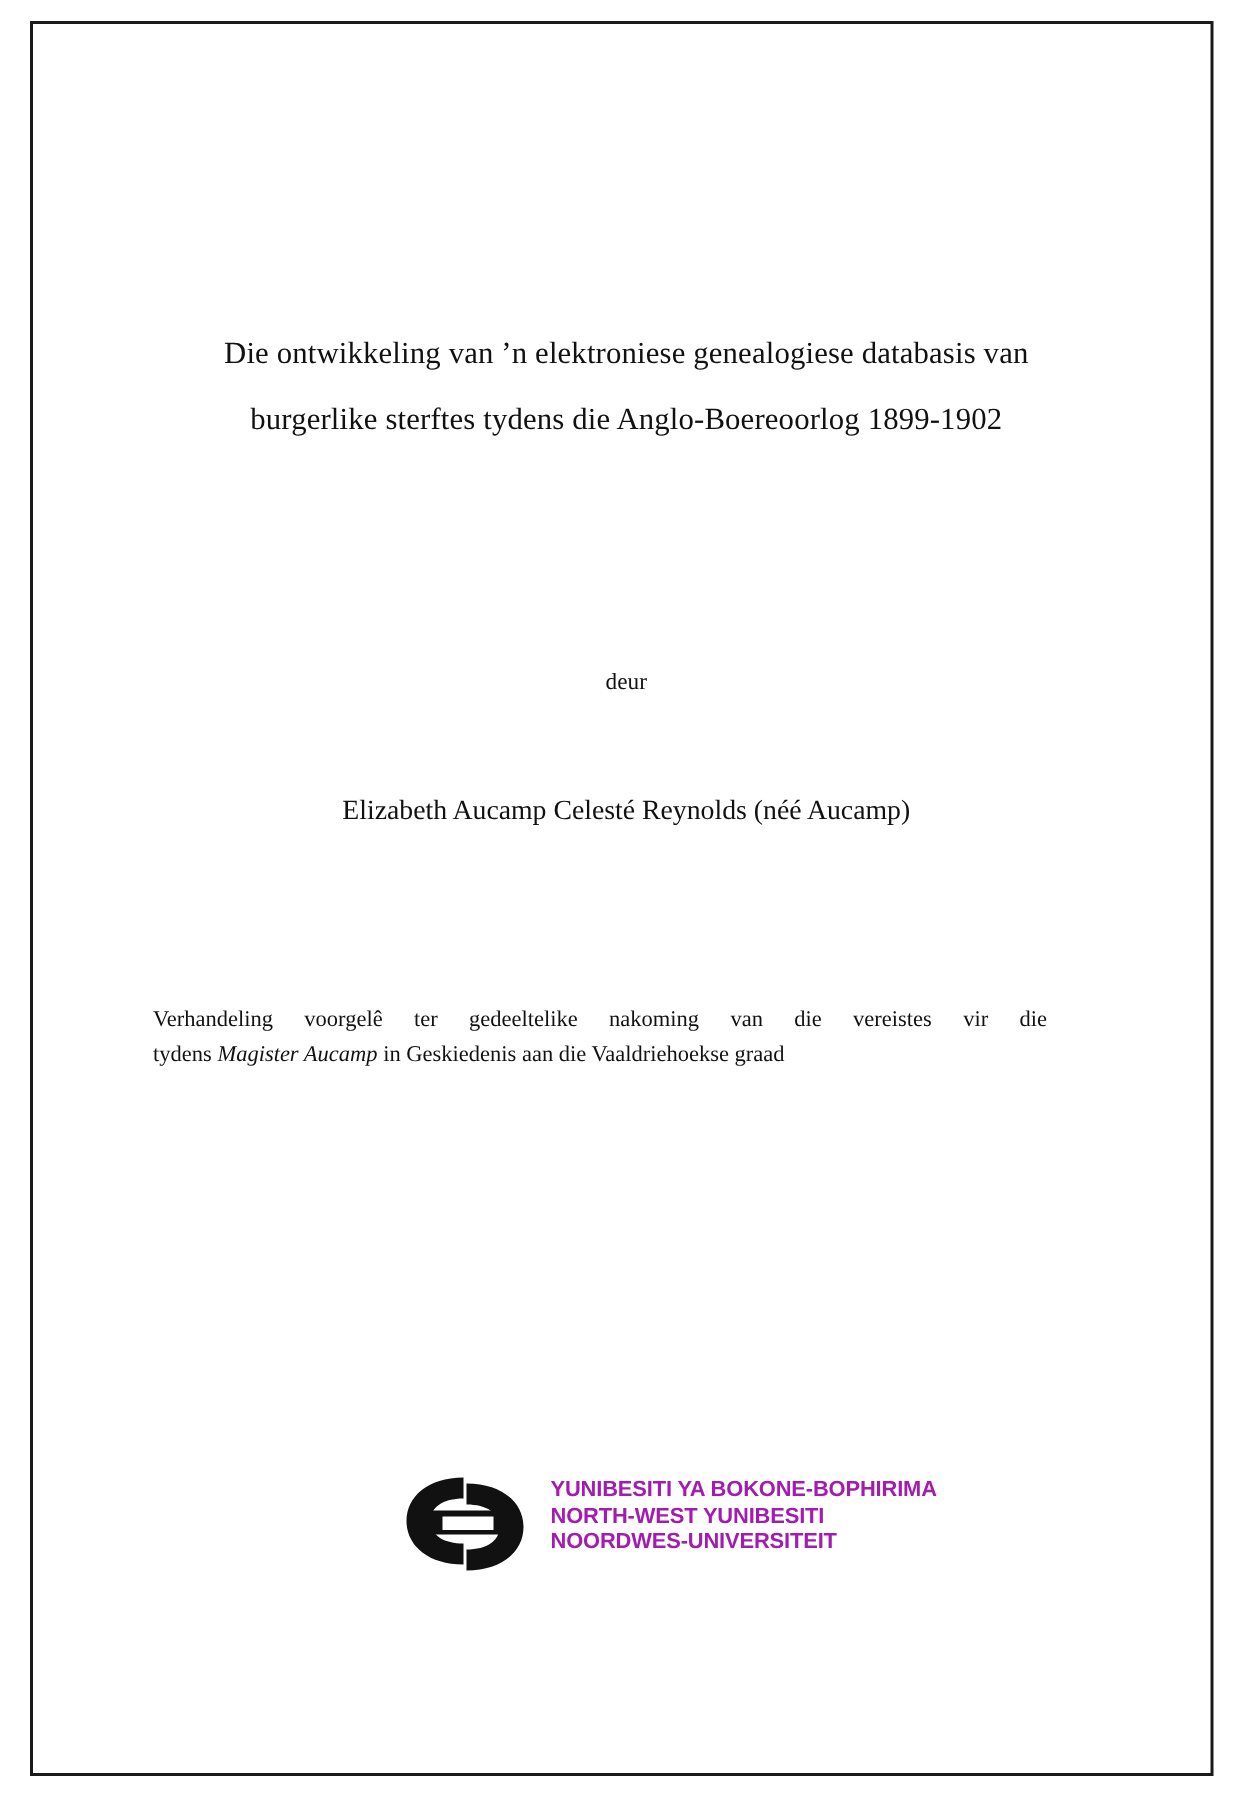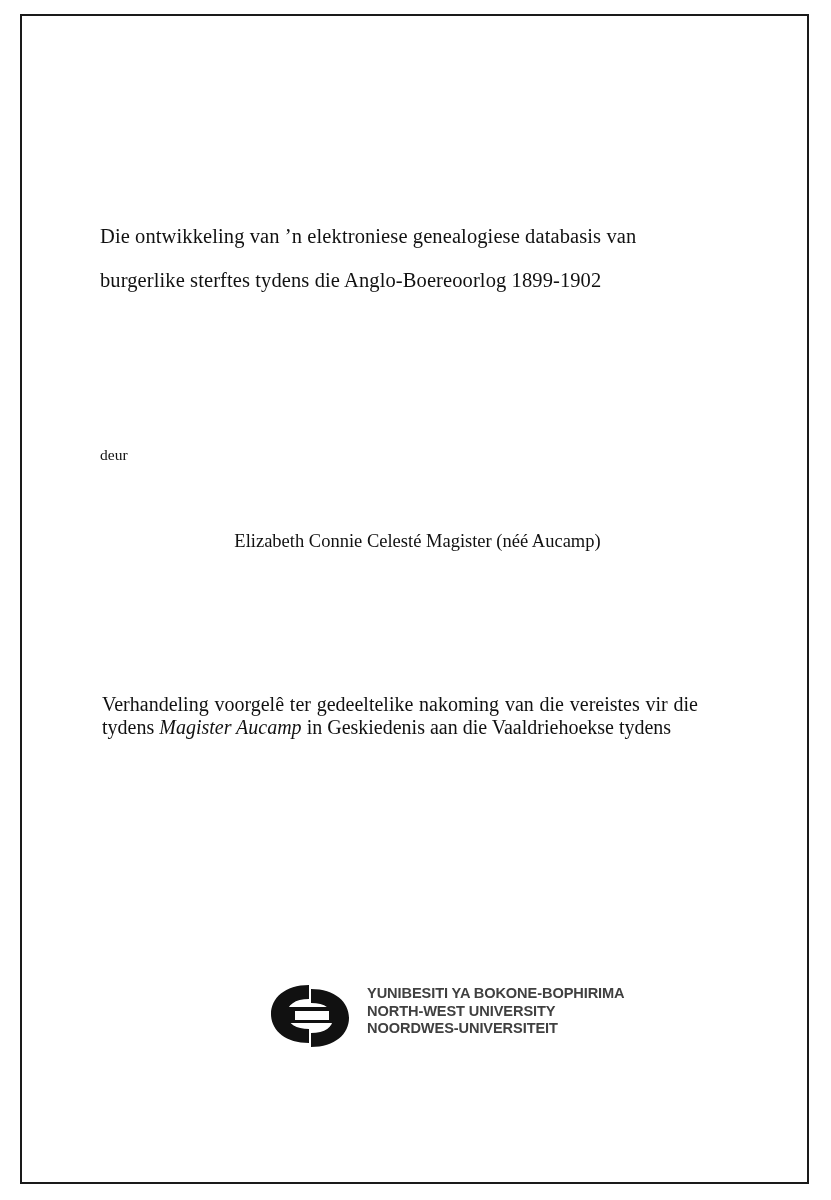--- a/index.html
+++ b/index.html
@@ -35,52 +35,53 @@
     left: 100px;
     top: 14px;
     width: 635px;
     height: 1170px;
   }
   .title-block {
     position: absolute;
     top: 200px;
     left: 0;
     width: 635px;
+    text-align: center;
     font-size: 20.5px;
     line-height: 44px;
     letter-spacing: 0.1px;
   }
   .title-line {
     display: block;
     white-space: nowrap;
   }
   .deur {
     position: absolute;
     top: 432px;
     left: 0;
     width: 635px;
+    text-align: center;
     font-size: 15.5px;
   }
   .author {
     position: absolute;
     top: 517px;
     left: 0;
     width: 635px;
     text-align: center;
     font-size: 18.5px;
   }
   .statement {
     position: absolute;
     top: 655px;
     left: 2px;
     width: 596px;
-    font-size: 20px;
+    font-size: 15px;
     line-height: 23px;
     text-align: justify;
-    margin-top: 24px;
   }
   .statement .l1 { display: block; text-align: justify; text-align-last: justify; }
   .statement .l2 { display: block; }
   .statement .l3 { display: block; }
   .statement em { font-style: italic; }
   .supervisor {
     position: absolute;
     top: 888px;
     left: 2px;
     font-size: 16.5px;
@@ -117,56 +118,56 @@
   }
   .logo-text {
     position: absolute;
     left: 112px;
     top: 6px;
     font-family: "Liberation Sans", sans-serif;
     font-size: 14.6px;
     line-height: 17.5px;
     font-weight: bold;
     letter-spacing: -0.1px;
-    color: #404040;
+    color: #a21caf;
   }
   .logo-text span { display: block; white-space: nowrap; }
 </style>
 </head>
 <body>
 
 <div class="page">
 
   <div class="page-border"></div>
 
   <div class="content">
 
     <div class="title-block">
       <span class="title-line">Die ontwikkeling van ’n elektroniese genealogiese databasis van</span>
       <span class="title-line">burgerlike sterftes tydens die Anglo-Boereoorlog 1899-1902</span>
     </div>
 
     <div class="deur">deur</div>
 
-    <div class="author">Elizabeth Connie Celesté Magister (néé Aucamp)</div>
+    <div class="author">Elizabeth Aucamp Celesté Reynolds (néé Aucamp)</div>
 
     <div class="statement">
       <span class="l1">Verhandeling voorgelê ter gedeeltelike nakoming van die vereistes vir die</span>
-      <span class="l2"><span>tydens </span><em>Magister Aucamp</em><span> in Geskiedenis aan die Vaaldriehoekse tydens</span></span>
+      <span class="l2"><span>tydens </span><em>Magister Aucamp</em><span> in Geskiedenis aan die Vaaldriehoekse graad</span></span>
     </div>
 
 
     <div class="logo">
       <svg class="logo-mark" viewBox="0 0 110 70">
         <path d="M54 4 C30 4 16 17 16 33 C16 49 30 62 54 62 L54 48 C40 48 32 42 32 33 C32 24 40 18 54 18 Z" fill="#111"></path>
         <path d="M56 8 C80 8 94 21 94 37 C94 53 80 66 56 66 L56 52 C70 52 78 46 78 37 C78 28 70 22 56 22 Z" fill="#111"></path>
         <rect x="30" y="26" width="52" height="16" fill="#111"></rect>
         <rect x="40" y="30" width="34" height="9" fill="#ffffff"></rect>
       </svg>
       <div class="logo-text">
         <span>YUNIBESITI YA BOKONE-BOPHIRIMA</span>
-        <span>NORTH-WEST UNIVERSITY</span>
+        <span>NORTH-WEST YUNIBESITI</span>
         <span>NOORDWES-UNIVERSITEIT</span>
       </div>
     </div>
 
   </div>
 </div>
 
 </body></html>

